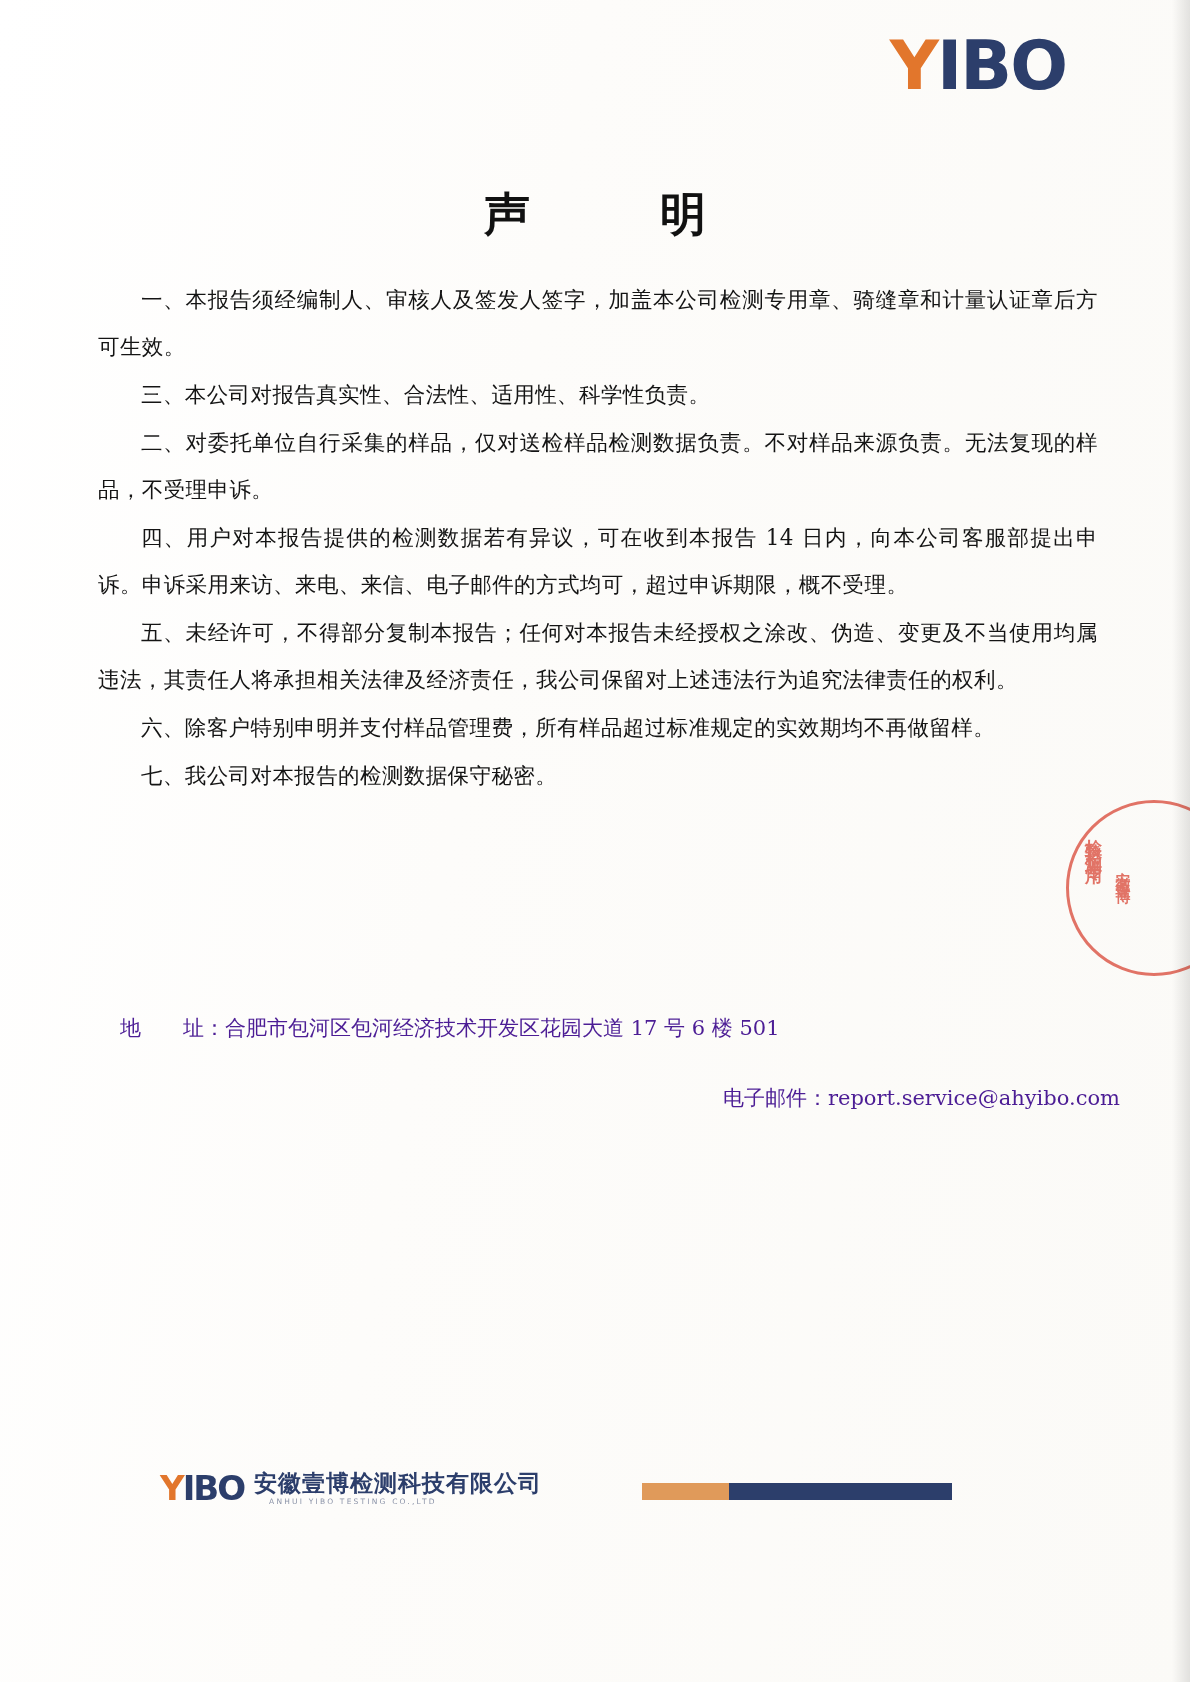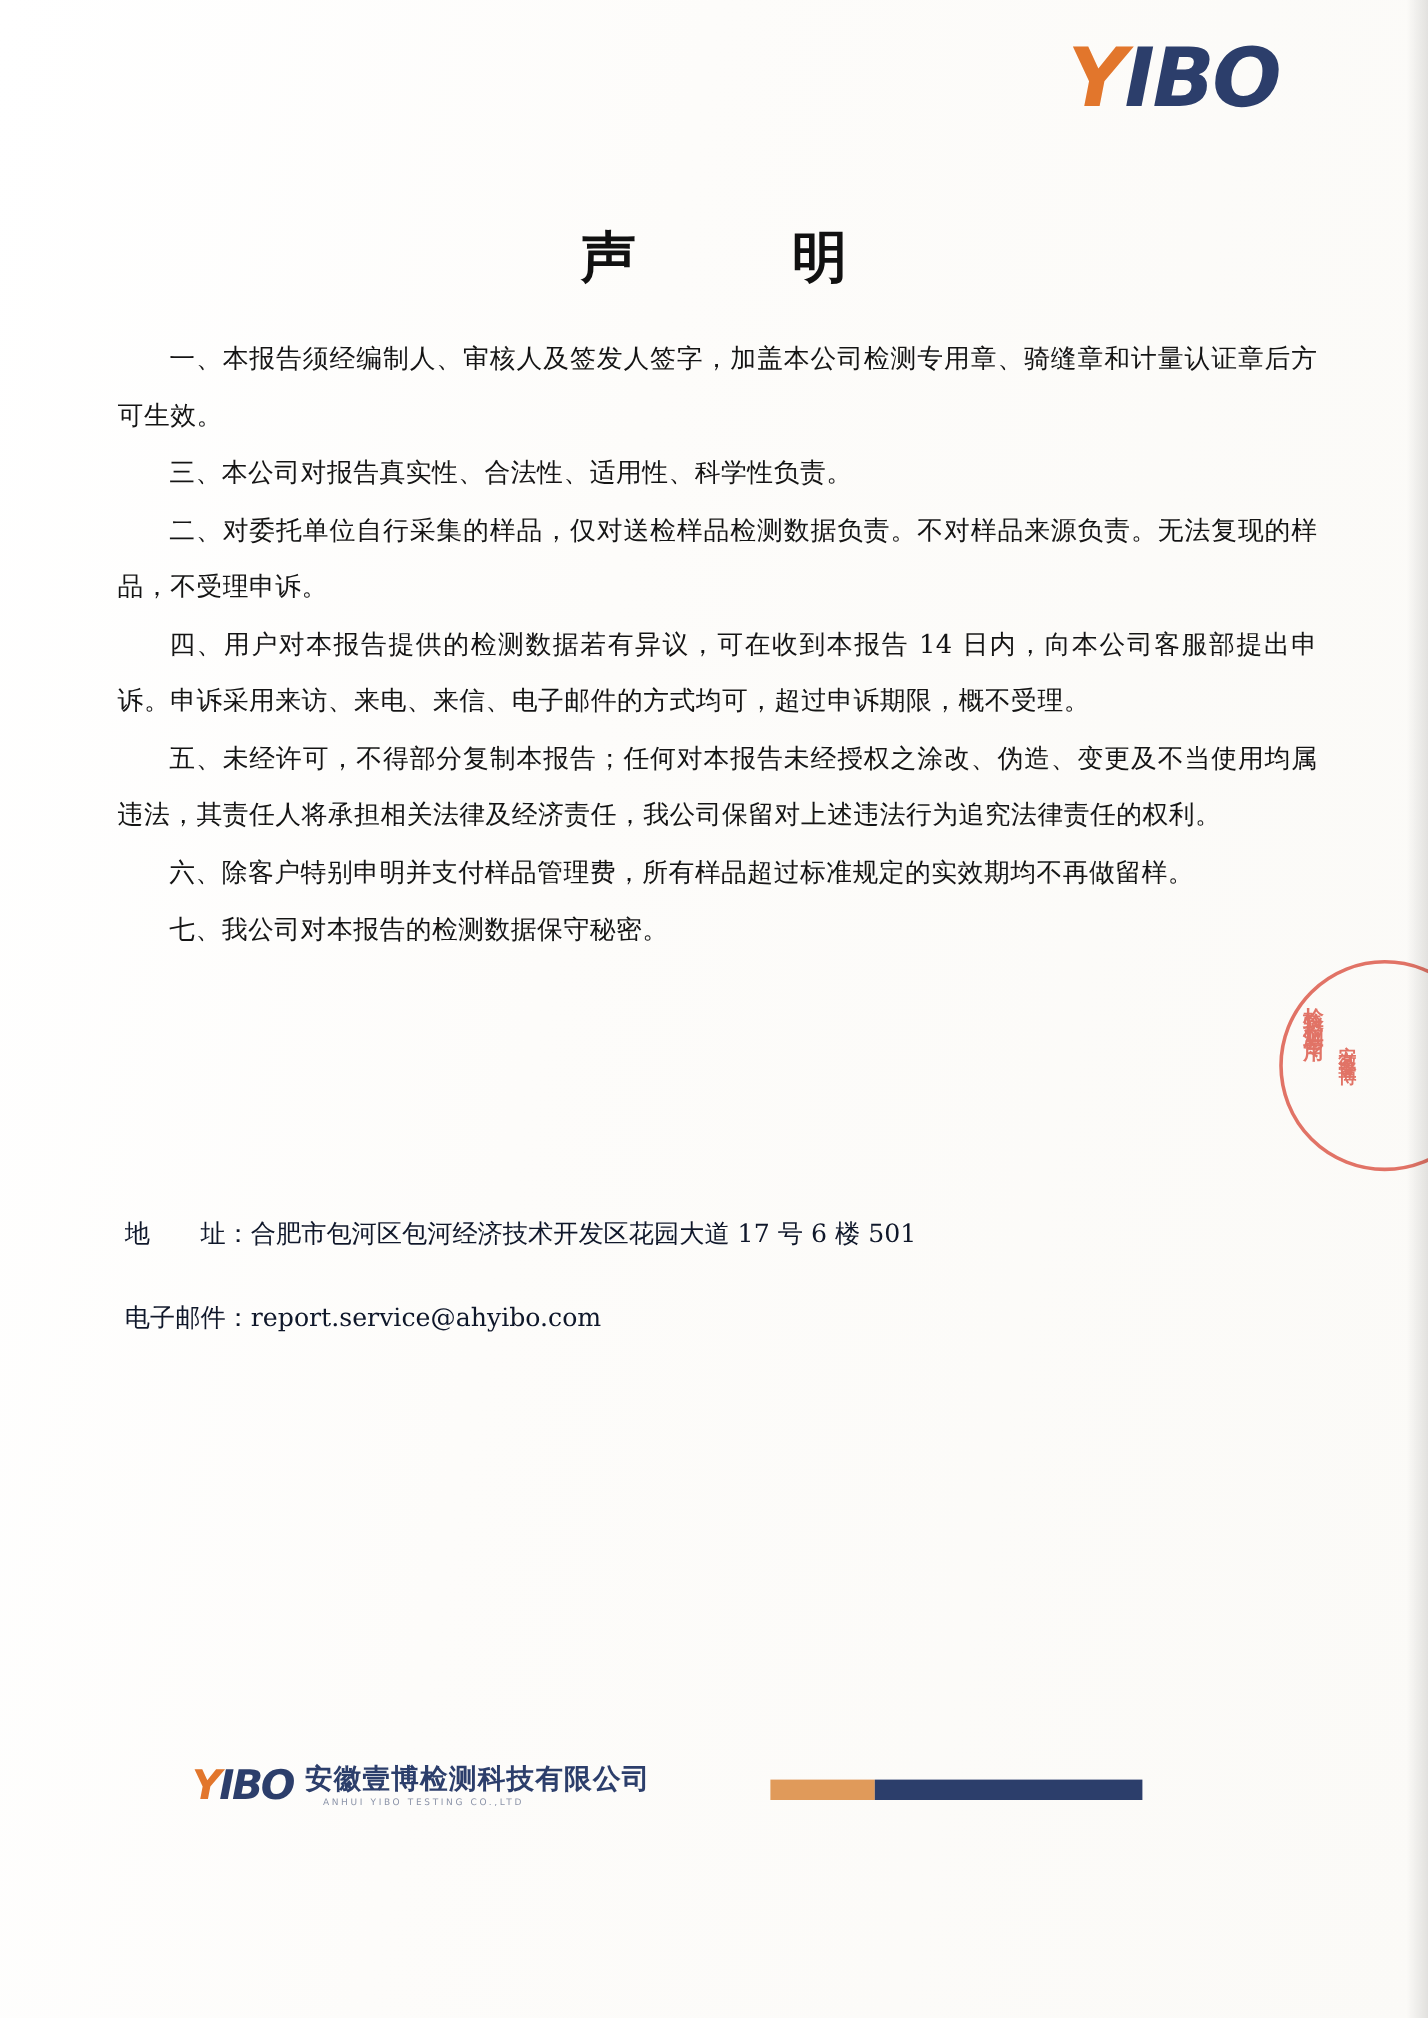--- a/index.html
+++ b/index.html
@@ -31,21 +31,20 @@
     position: absolute;
     top: 34px;
     right: 124px;
     height: 64px;
     display: flex;
     align-items: center;
   }
   .logo-y {
     font-family: "DejaVu Sans", sans-serif;
     font-weight: bold;
-    font-style: italic;
     font-size: 68px;
     line-height: 1;
     letter-spacing: -2px;
     color: #2c3e6b;
   }
   .logo-y .orange {
     color: #e2762c;
   }
   
   .doc-title {
@@ -75,32 +74,33 @@
     text-indent: 43px;
     margin: 0 0 1px 0;
     color: #141414;
     font-family: "DejaVu Serif", serif;
     letter-spacing: 0.4px;
   }
   
   .contact-block {
     position: absolute;
     top: 1005px;
-    left: 104px;
+    left: 120px;
     width: 1000px;
     font-family: "DejaVu Serif", serif;
-    color: #0f172a;
+    color: #4c1d95;
   }
   .contact-line {
     font-size: 21px;
     line-height: 46px;
     white-space: pre;
   }
   .contact-line.email {
     margin-top: 24px;
+    text-align: right;
   }
   
   .footer {
     position: absolute;
     bottom: 176px;
     left: 0;
     width: 100%;
     height: 60px;
   }
   .footer-logo {

